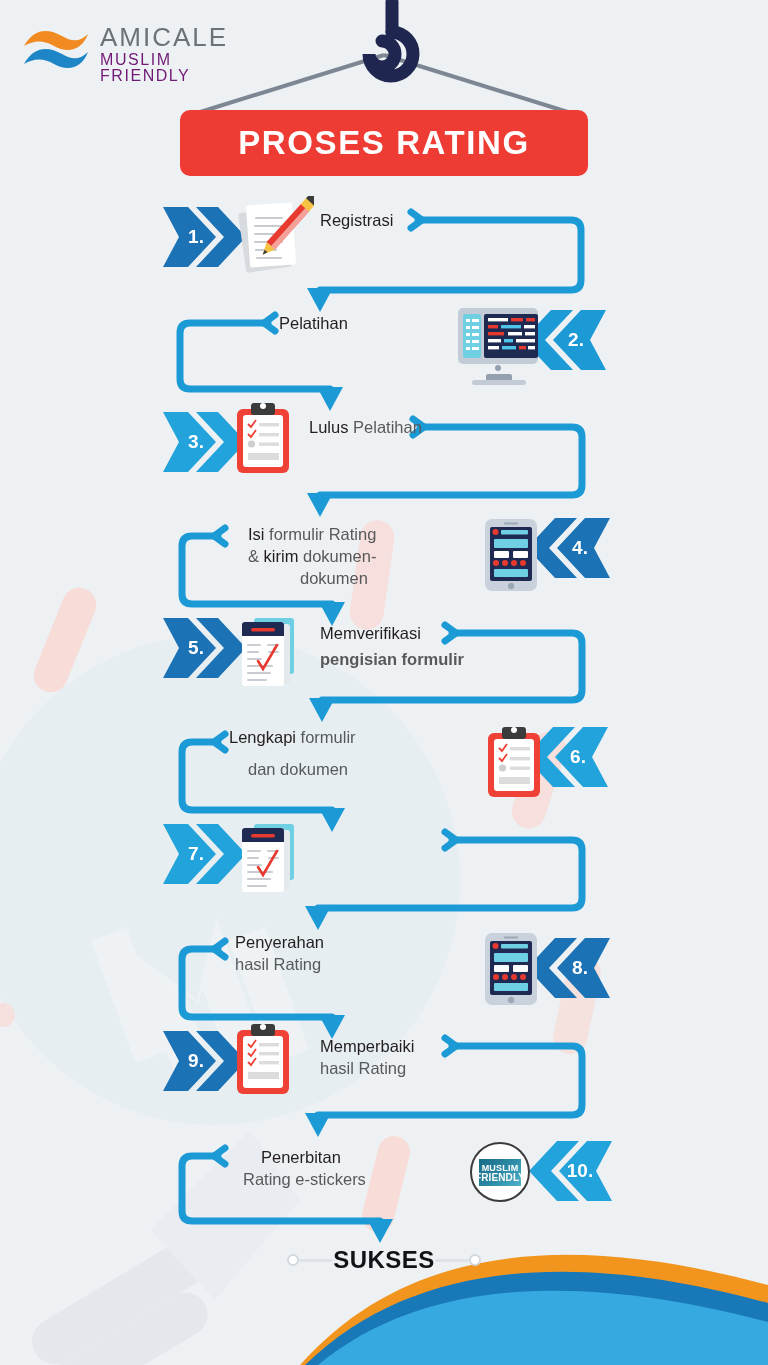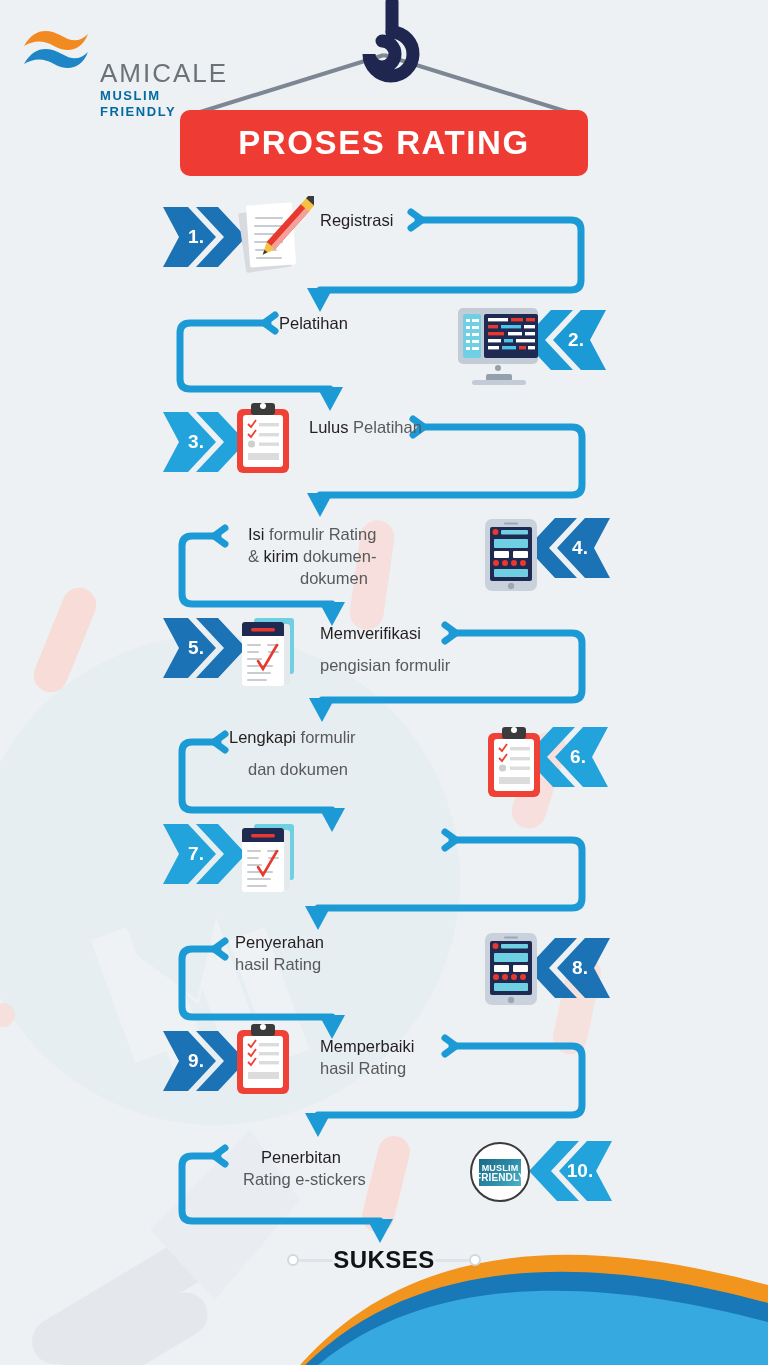--- a/index.html
+++ b/index.html
@@ -19,25 +19,25 @@
 
   
   .bg-layer { position:absolute; left:0; top:0; width:768px; height:1365px; pointer-events:none; }
 
   
   .logo { position:absolute; left:22px; top:22px; width:200px; height:52px; }
   .logo-mark { position:absolute; left:0; top:4px; width:70px; height:44px; }
   .logo-text { position:absolute; left:78px; top:0px; }
   .logo-name {
     font-size:26px; letter-spacing:2.0px; color:#6d7278;
-    font-family:"Liberation Sans", sans-serif; font-weight:400; line-height:30px;margin-top:36px;
+    font-family:"Liberation Sans", sans-serif; font-weight:400; line-height:30px;
   }
   .logo-sub {
-    font-size:13px; letter-spacing:1.55px; color:#0369a1;
-    line-height:16px; font-weight:700;
+    font-size:16px; letter-spacing:1.55px; color:#701a75;
+    line-height:16px; font-weight:400;
   }
 
   
   .banner-wrap { position:absolute; left:0; top:0; width:768px; height:190px; }
   .banner {
     position:absolute; left:180px; top:110px;
     width:408px; height:66px;
     background:#ee3b33; border-radius:10px;
     display:flex; align-items:center; justify-content:center;
   }
@@ -435,21 +435,21 @@
   </div>
 
   <div class="label center" style="left:248px;top:524px;width:190px;text-align:left;">
     <div><b>Isi</b><span> formulir Rating</span></div>
     <div style="margin-top:2px;"><span>&amp; </span><b>kirim</b><span> dokumen-</span></div>
     <div style="margin-top:2px;padding-left:52px;"><span>dokumen</span></div>
   </div>
 
   <div class="label" style="left:320px;top:623px;">
     <div><b>Memverifikasi</b></div>
-    <div style="margin-top:12px;"><span>pengisian formulir</span></div>
+    <div style="margin-top:6px;font-weight:bold;"><span>pengisian formulir</span></div>
   </div>
 
   <div class="label" style="left:229px;top:727px;">
     <div><b>Lengkapi</b><span> formulir</span></div>
     <div style="margin-top:12px;padding-left:19px;"><span>dan dokumen</span></div>
   </div>
 
 
   <div class="label" style="left:235px;top:932px;">
     <div><b>Penyerahan</b></div>

